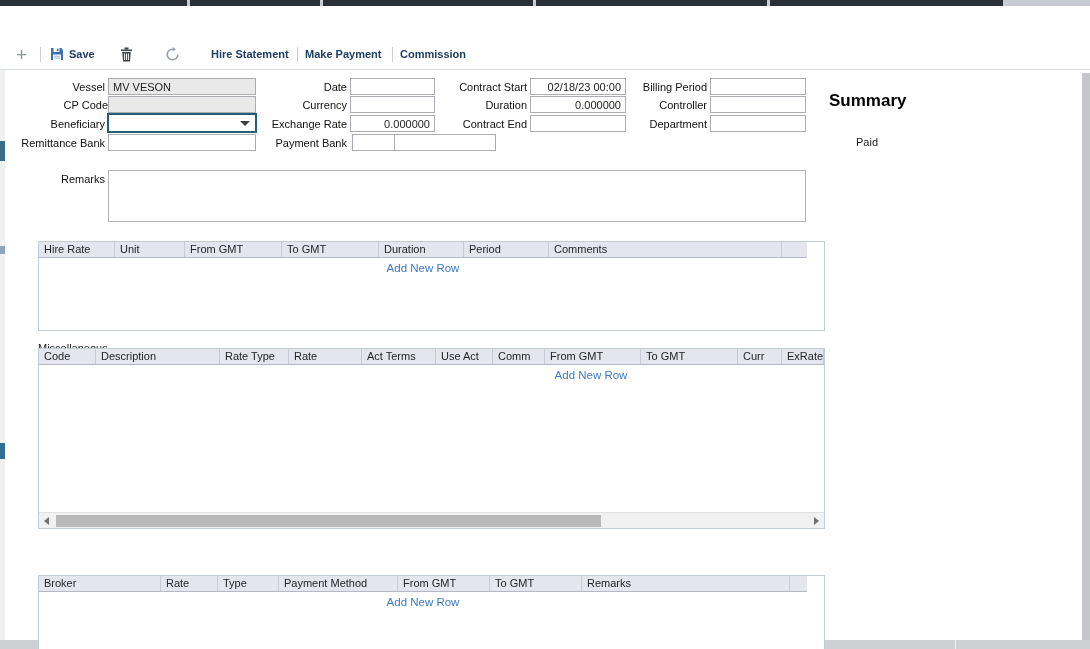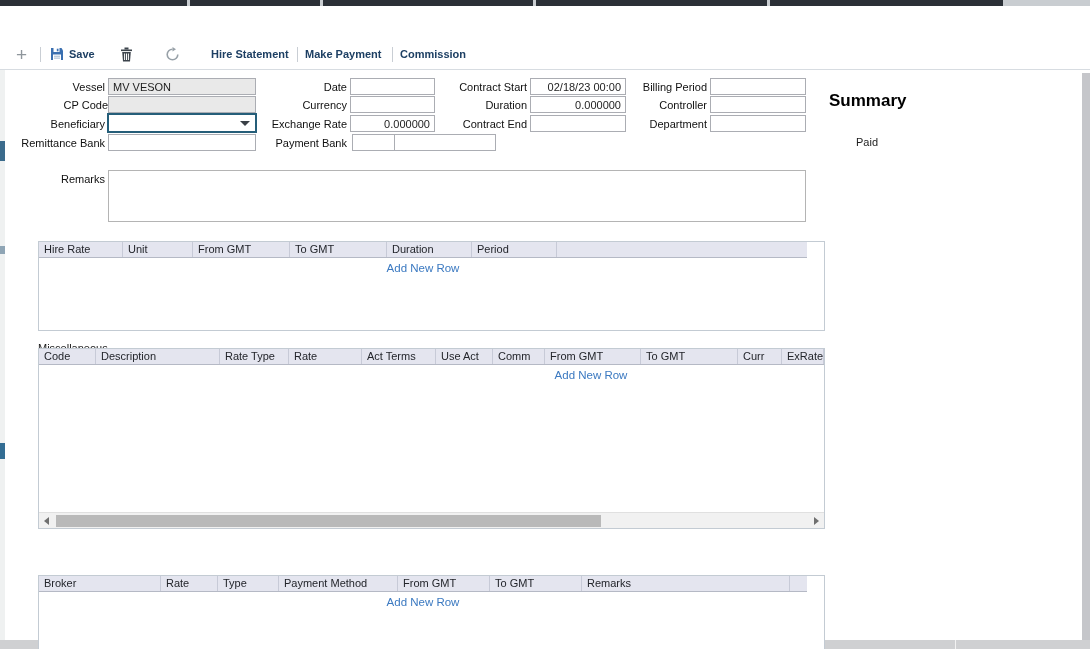--- a/index.html
+++ b/index.html
@@ -190,26 +190,27 @@
   <input class="fld" style="left: 710px; top: 115px; width: 96px;" value="">
 
   <div class="summary-title" style="left:829px;top:91px">Summary</div>
   <div class="summary-paid" style="left:856px;top:136px">Paid</div>
 
   <div class="lbl" style="left:0;top:173px;width:105px">Remarks</div>
   <textarea class="remarks-area" style="left: 108px; top: 170px; width: 698px; height: 52px;"></textarea>
 
   <div class="grid" style="left:38px;top:241px;width:787px;height:90px">
     <div class="grid-header" style="width:768px">
-      <div class="gh-cell" style="width:84px">Hire Rate</div>
+      <div class="gh-cell" style="width:76px">Hire Rate</div>
       <div class="gh-cell" style="width:70px">Unit</div>
       <div class="gh-cell" style="width:97px">From GMT</div>
       <div class="gh-cell" style="width:97px">To GMT</div>
       <div class="gh-cell" style="width:85px">Duration</div>
       <div class="gh-cell" style="width:85px">Period</div>
+      <div class="gh-cell" style="width:233px">Comments</div>
       <div class="gh-cell spacer" style="width:17px"></div>
     </div>
     <div class="add-row" style="left:0;top:20px;width:768px">Add New Row</div>
   </div>
 
   <div class="section-lbl" style="left:38px;top:334px">Miscellaneous</div>
   <div class="grid" style="left:38px;top:348px;width:787px;height:181px">
     <div class="grid-header" style="width:785px">
       <div class="gh-cell" style="width:57px">Code</div>
       <div class="gh-cell" style="width:124px">Description</div>

